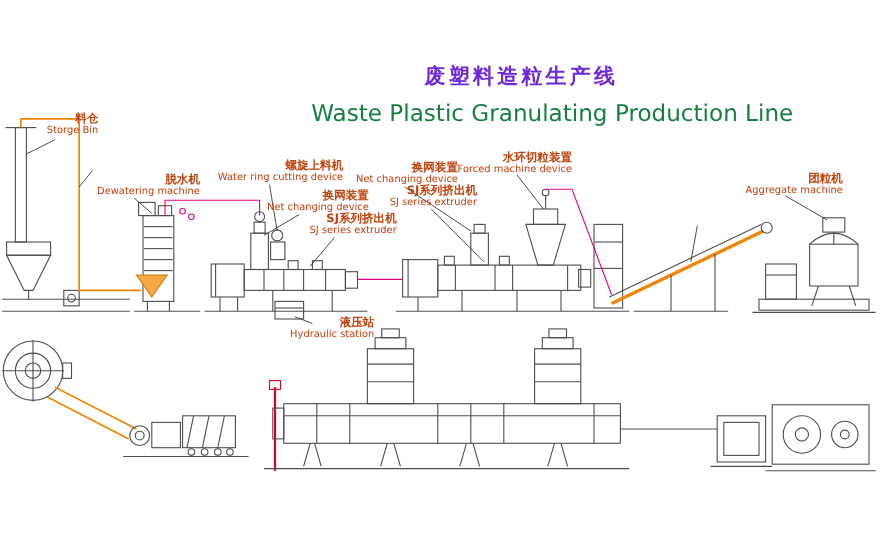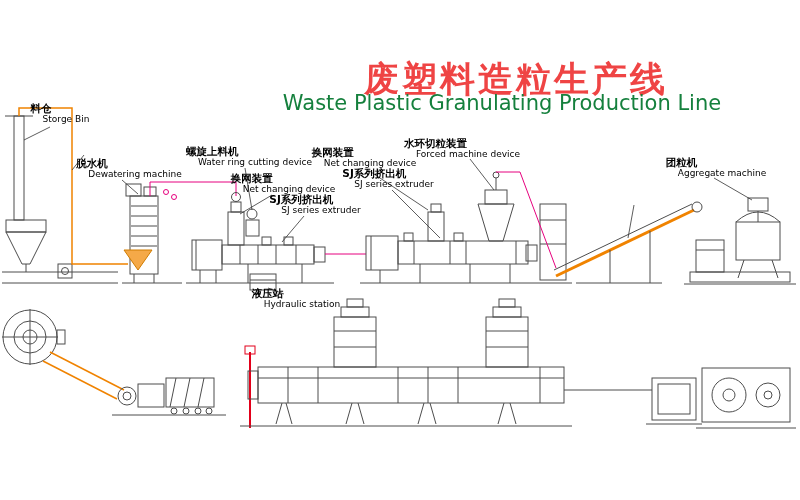--- a/index.html
+++ b/index.html
@@ -1,24 +1,24 @@
 <!DOCTYPE html>
 <html><head>
 <meta charset="utf-8">
 <style>
   html,body{margin:0;padding:0;}
   body{width:800px;height:500px;background:#ffffff;position:relative;overflow:hidden;
        font-family:"DejaVu Sans","Liberation Sans",sans-serif;}
   #stage{position:absolute;left:0;top:0;width:800px;height:500px;}
   #stage svg{position:absolute;left:0;top:0;}
-  .title-cn{position:absolute;left:516px;top:56px;transform:translateX(-50%);
-            color:#ef4444;font-size:35px;font-weight:bold;letter-spacing:3px;white-space:nowrap;}
+  .title-cn{position:absolute;left:474px;top:56px;transform:translateX(-50%);
+            color:#6d28d9;font-size:19px;font-weight:bold;letter-spacing:3px;white-space:nowrap;}
   .title-en{position:absolute;left:502px;top:91px;transform:translateX(-50%);
             color:#15803d;font-size:21px;white-space:nowrap;}
-  .lbl{position:absolute;transform:translateX(-50%);text-align:left;color:#000000;white-space:nowrap;}
+  .lbl{position:absolute;transform:translateX(-50%);text-align:right;color:#c2410c;white-space:nowrap;}
   .lbl .cn{font-size:10.5px;font-weight:bold;line-height:11px;}
   .lbl .en{font-size:9px;line-height:10px;padding-left:12px;}
 </style>
 </head>
 <body>
 
 <div id="stage">
 
   <svg width="800" height="500" viewBox="0 0 800 500">
     <g fill="none" stroke="#4d4d4d" stroke-width="1">

